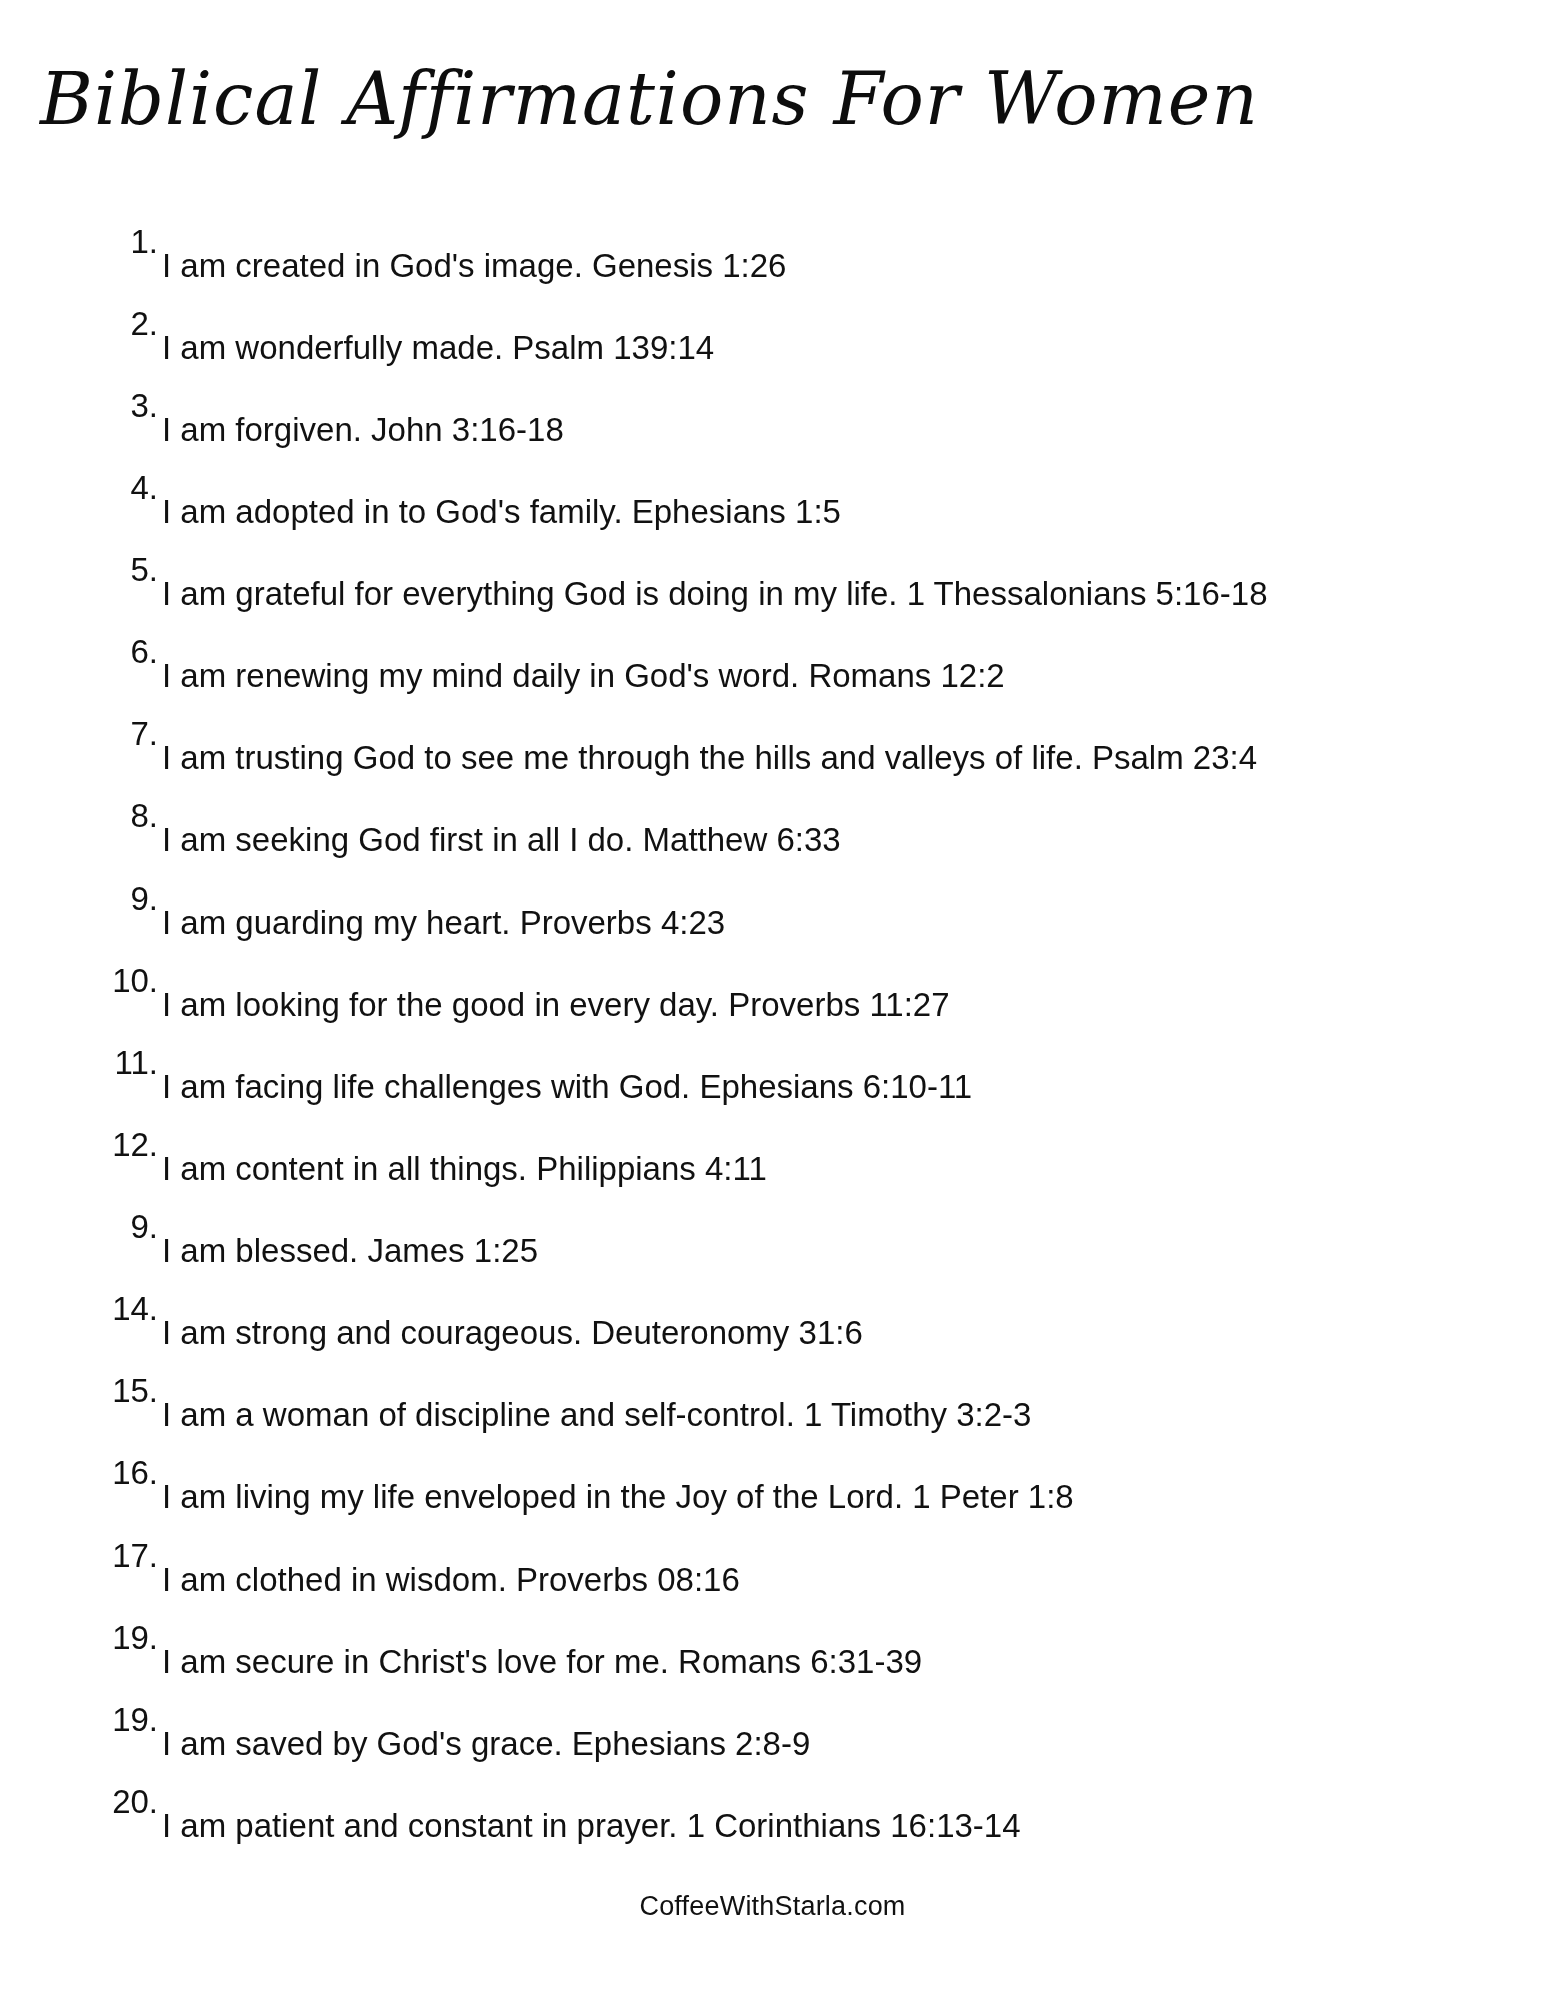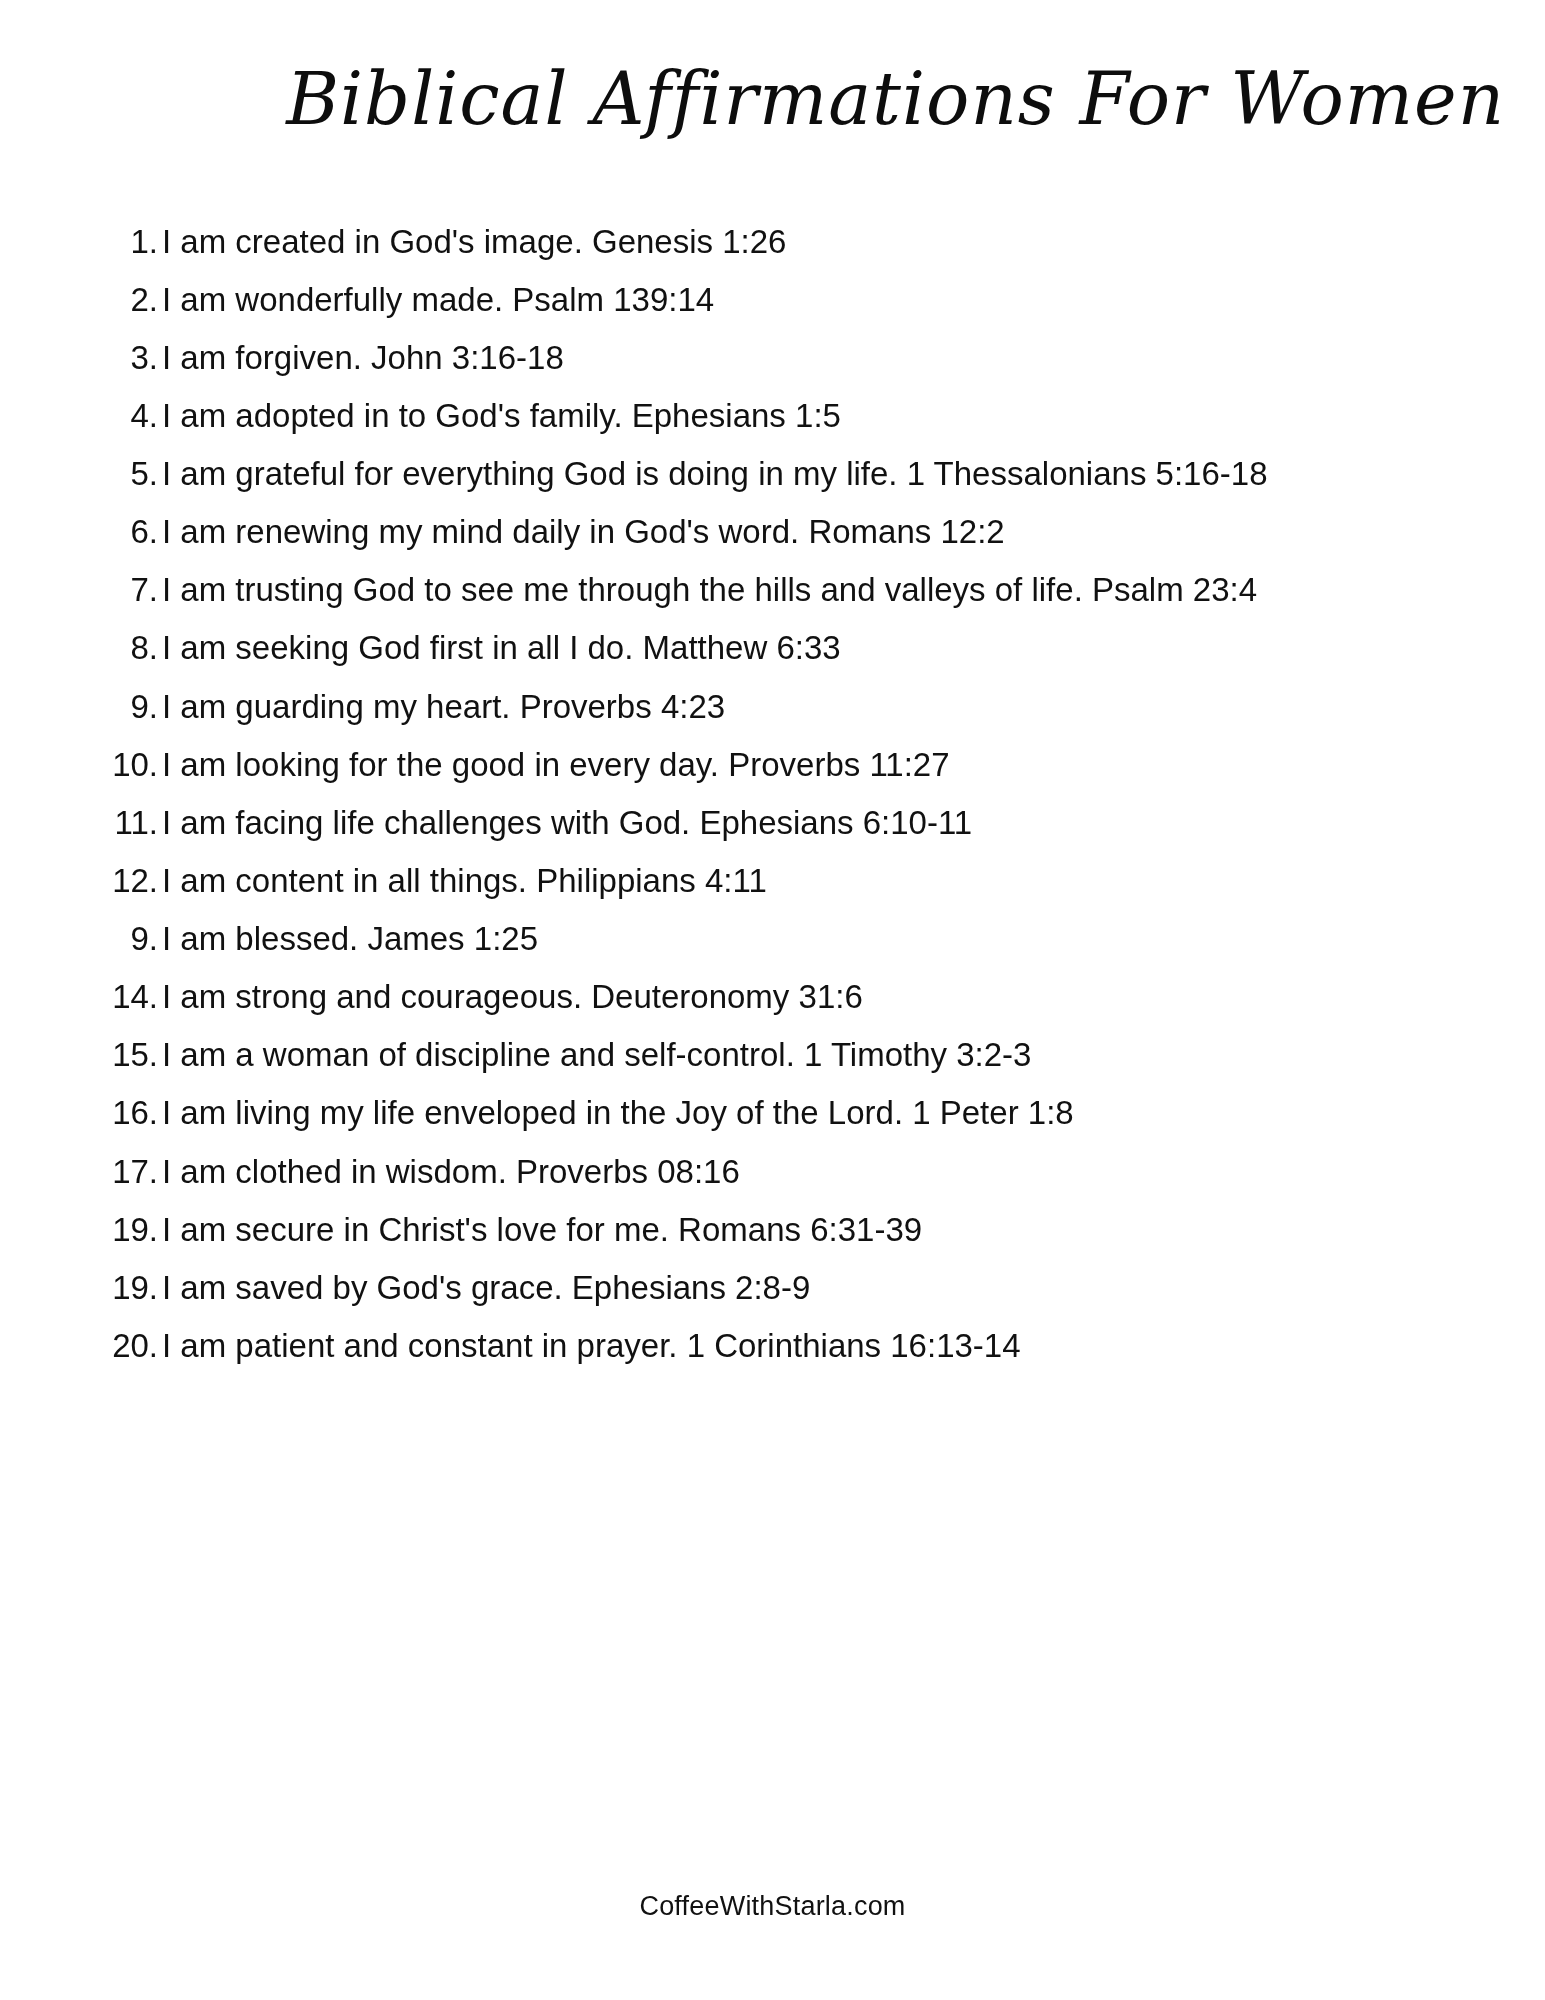--- a/index.html
+++ b/index.html
@@ -16,21 +16,21 @@
   }
   .page {
     position: relative;
     width: 1545px;
     height: 2000px;
     background: #ffffff;
     box-sizing: border-box;
     padding: 0;
   }
   .title {
-    text-align: right;
+    text-align: left;
     font-family: "DejaVu Serif", serif;
     font-style: italic;
     font-weight: 400;
     font-size: 72px;
     letter-spacing: 1px;
     color: #0d0d0d;
     margin: 0;
     padding-top: 62px;
     padding-left: 40px;
     padding-right: 40px;
@@ -58,20 +58,21 @@
   .num {
     flex: 0 0 auto;
     width: 62px;
     text-align: right;
     padding-right: 2px;
     white-space: nowrap;
   }
   .txt {
     flex: 1 1 auto;
     padding-left: 2px;
+    margin-top: 24px;
   }
   .footer {
     position: absolute;
     left: 0;
     right: 0;
     bottom: 78px;
     text-align: center;
     font-size: 27px;
     color: #111111;
     letter-spacing: 0.2px;

